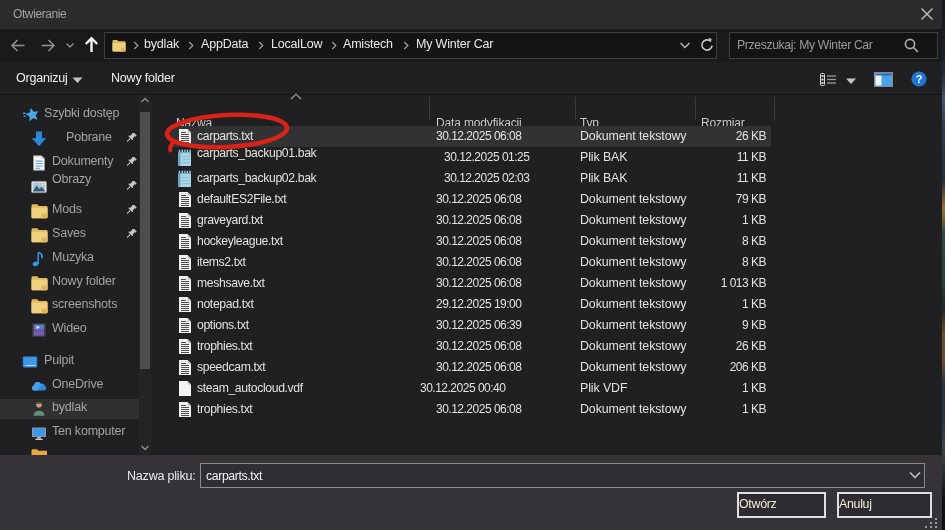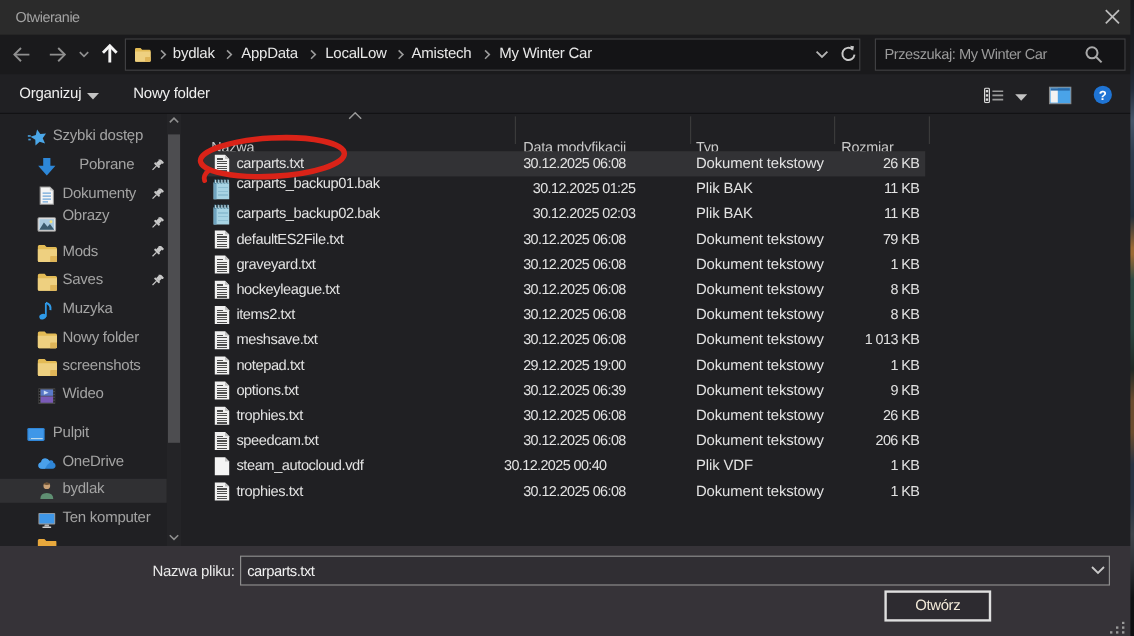--- a/index.html
+++ b/index.html
@@ -8,21 +8,21 @@
 .nm { color:#e2e2e2; font-size:12.2px; letter-spacing:-0.35px; }
 .dt { color:#e2e2e2; font-size:12px; letter-spacing:-0.5px; }
 .tp { color:#e2e2e2; font-size:12.4px; letter-spacing:-0.1px; }
 .sz { left:686px; width:80px; text-align:right; }
 .stxt { color:#a3a3a3; font-size:12.5px; letter-spacing:-0.2px; }
 .hdr { position:absolute; top:116px; color:#c9c9c9; font-size:12px; letter-spacing:-0.15px; }
 .hsep { position:absolute; top:97px; height:23px; width:1px; background:#3a3a3a; }
 .navbox { position:absolute; top:32px; height:27px; background:#141416; border:1px solid #3f3f42; }
 .ctx { font-size:12.5px; letter-spacing:-0.2px; color:#e8e8e8; }
 .tx { position:absolute; top:71px; color:#efefef; font-size:12.5px; letter-spacing:-0.2px; }
-.btn { position:absolute; top:492px; height:26px; background:#2d2b30; border:2px solid #dfdfdf; color:#f3ead9; font-size:12.4px; letter-spacing:-0.3px; text-align:center; line-height:21px; }
+.btn { position:absolute; top:492px; height:26px; background:#2d2b30; border:2px solid #dfdfdf; color:#f3ead9; font-size:12.4px; letter-spacing:-0.3px; text-align:left; line-height:21px; }
 #sliver { position:absolute; left:942px; top:0; width:3px; height:530px;
   background:linear-gradient(#17181c 0%,#1c2026 10%,#232c3a 14%,#46566a 19%,#2e3c4e 24%,#222e3a 34%,#9a6a34 39%,#9a6a34 40%,#2e4a44 44%,#2a443e 52%,#1e2824 58%,#6a4c2e 63%,#6a4c2e 68%,#283242 73%,#283242 79%,#3e444a 84%,#30343a 88%,#101214 94%,#0e0e10 100%); }
 svg { display:block; }
 </style></head><body>
 <div id="wrap">
   <div class="abs" style="left:0;top:0;width:945px;height:29px;background:#2b2b2b"></div>
   <span class="abs" style="left:13px;top:7px;font-size:12px;letter-spacing:-0.4px;color:#a3a3a3">Otwieranie</span>
   <svg class="abs" style="left:920px;top:7px" width="14" height="14" viewBox="0 0 14 14">
       <g stroke="#bdbdbd" stroke-width="1.4">
         <line x1="1.5" y1="1.5" x2="12.5" y2="12.5"></line>
@@ -537,20 +537,21 @@
   </svg>
 
   <div class="abs" style="left:0;top:455px;width:945px;height:75px;background:#363338"></div>
   <span class="abs" style="left:127px;top:469px;font-size:12.5px;letter-spacing:-0.2px;color:#eaeaea">Nazwa pliku:</span>
   <div class="abs" style="left:200px;top:463px;width:725px;height:25px;background:#302e33;border:1px solid #8c8c8c"></div>
   <span class="abs" style="left:206px;top:469px;font-size:12.3px;letter-spacing:-0.4px;color:#f2f2f2">carparts.txt</span>
   <svg class="abs" style="left:908px;top:471px" width="14" height="9" viewBox="0 0 14 9">
       <path d="M2 1.5 L7 6.5 L12 1.5" stroke="#c9c9c9" stroke-width="1.5" fill="none"></path>
     </svg>
   <div class="btn" style="left:737px;width:89px">Otwórz</div>
+  <div class="btn" style="left:837px;width:95px">Anuluj</div>
   <svg class="abs" style="left:925px;top:518px" width="14" height="11" viewBox="0 0 14 11">
       <g fill="#9a9a9a">
         <rect x="10" y="0" width="2" height="2"></rect>
         <rect x="10" y="4" width="2" height="2"></rect>
         <rect x="10" y="8" width="2" height="2"></rect>
         <rect x="5" y="4" width="2" height="2"></rect>
         <rect x="5" y="8" width="2" height="2"></rect>
         <rect x="0" y="8" width="2" height="2"></rect>
       </g>
     </svg>

